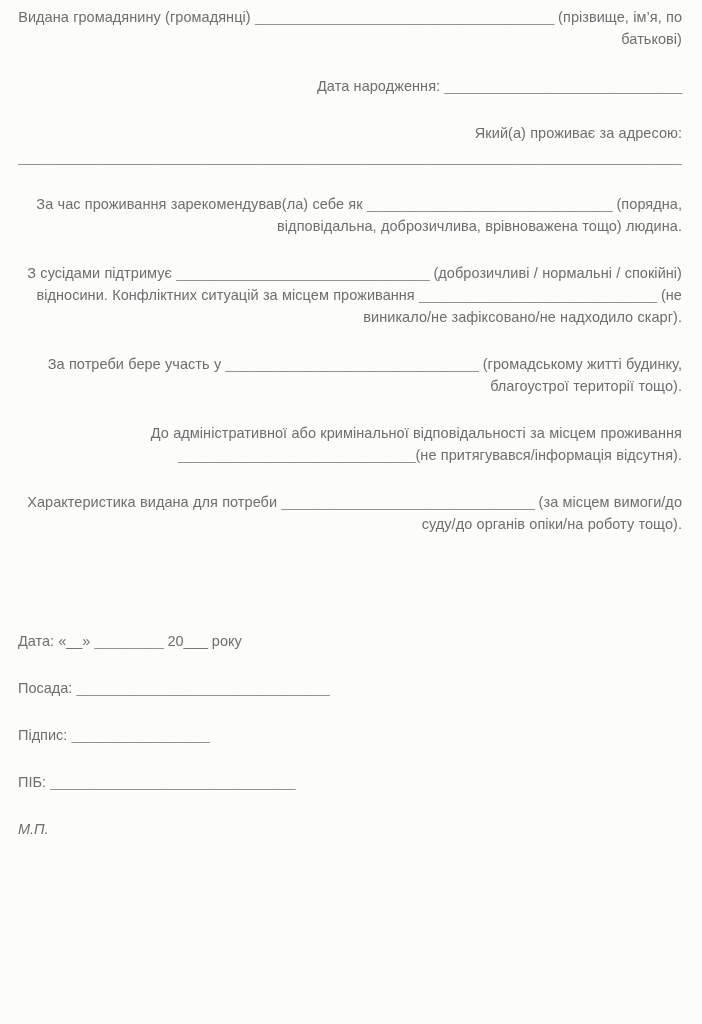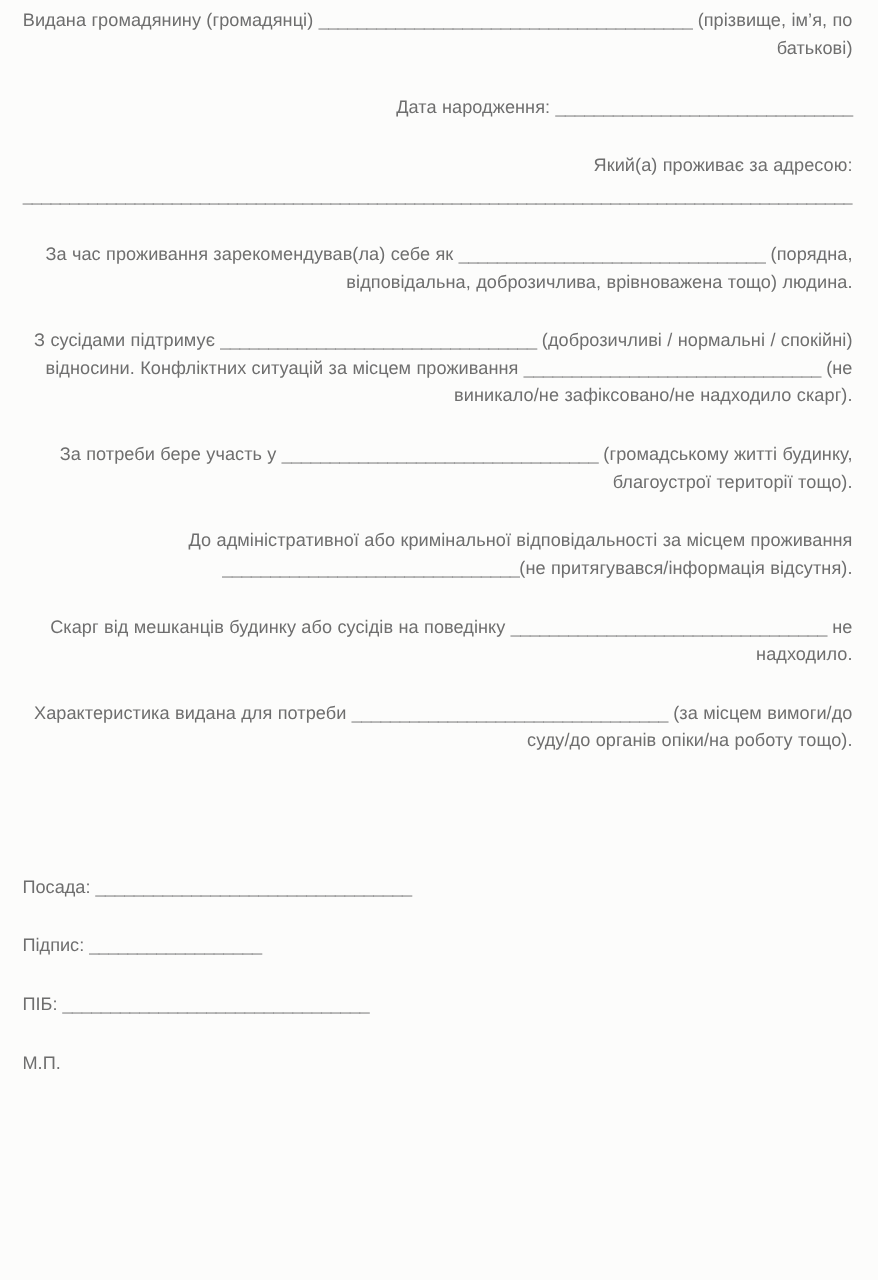--- a/index.html
+++ b/index.html
@@ -54,20 +54,21 @@
     color: #6e6e6e;
     font-size: 14.5px;
     line-height: 22px;
     margin: 0 0 25px 0;
   }
   .mp {
     color: #6e6e6e;
     font-size: 14.5px;
     line-height: 22px;
     margin: 0;
+    font-style: italic;
   }
 </style>
 </head>
 <body>
 
 <div class="document">
 
   <p class="para">
     <span>Видана громадянину (громадянці) </span><span class="ul">_______________________________________</span><span> (прізвище, ім’я, по батькові)</span>
   </p>
@@ -91,30 +92,30 @@
   </p>
 
   <p class="para">
     <span>За потреби бере участь у </span><span class="ul">_________________________________</span><span> (громадському житті будинку, благоустрої території тощо).</span>
   </p>
 
   <p class="para">
     <span>До адміністративної або кримінальної відповідальності за місцем проживання </span><span class="ul">_______________________________</span><span>(не притягувався/інформація відсутня).</span>
   </p>
 
-  <p class="para">
-    <span>Скарг від мешканців будинку або сусідів на поведінку </span><span class="ul">_________________________________</span><span> не надходило.</span>
-  </p>
 
   <p class="para">
     <span>Характеристика видана для потреби </span><span class="ul">_________________________________</span><span> (за місцем вимоги/до суду/до органів опіки/на роботу тощо).</span>
   </p>
 
   <div class="gap-block"></div>
 
+  <p class="sig-line">
+    <span>Дата: «__» </span><span class="ul">_________</span><span> 20___ року</span>
+  </p>
 
   <p class="sig-line">
     <span>Посада: </span><span class="ul">_________________________________</span>
   </p>
 
   <p class="sig-line">
     <span>Підпис: </span><span class="ul">__________________</span>
   </p>
 
   <p class="sig-line">

